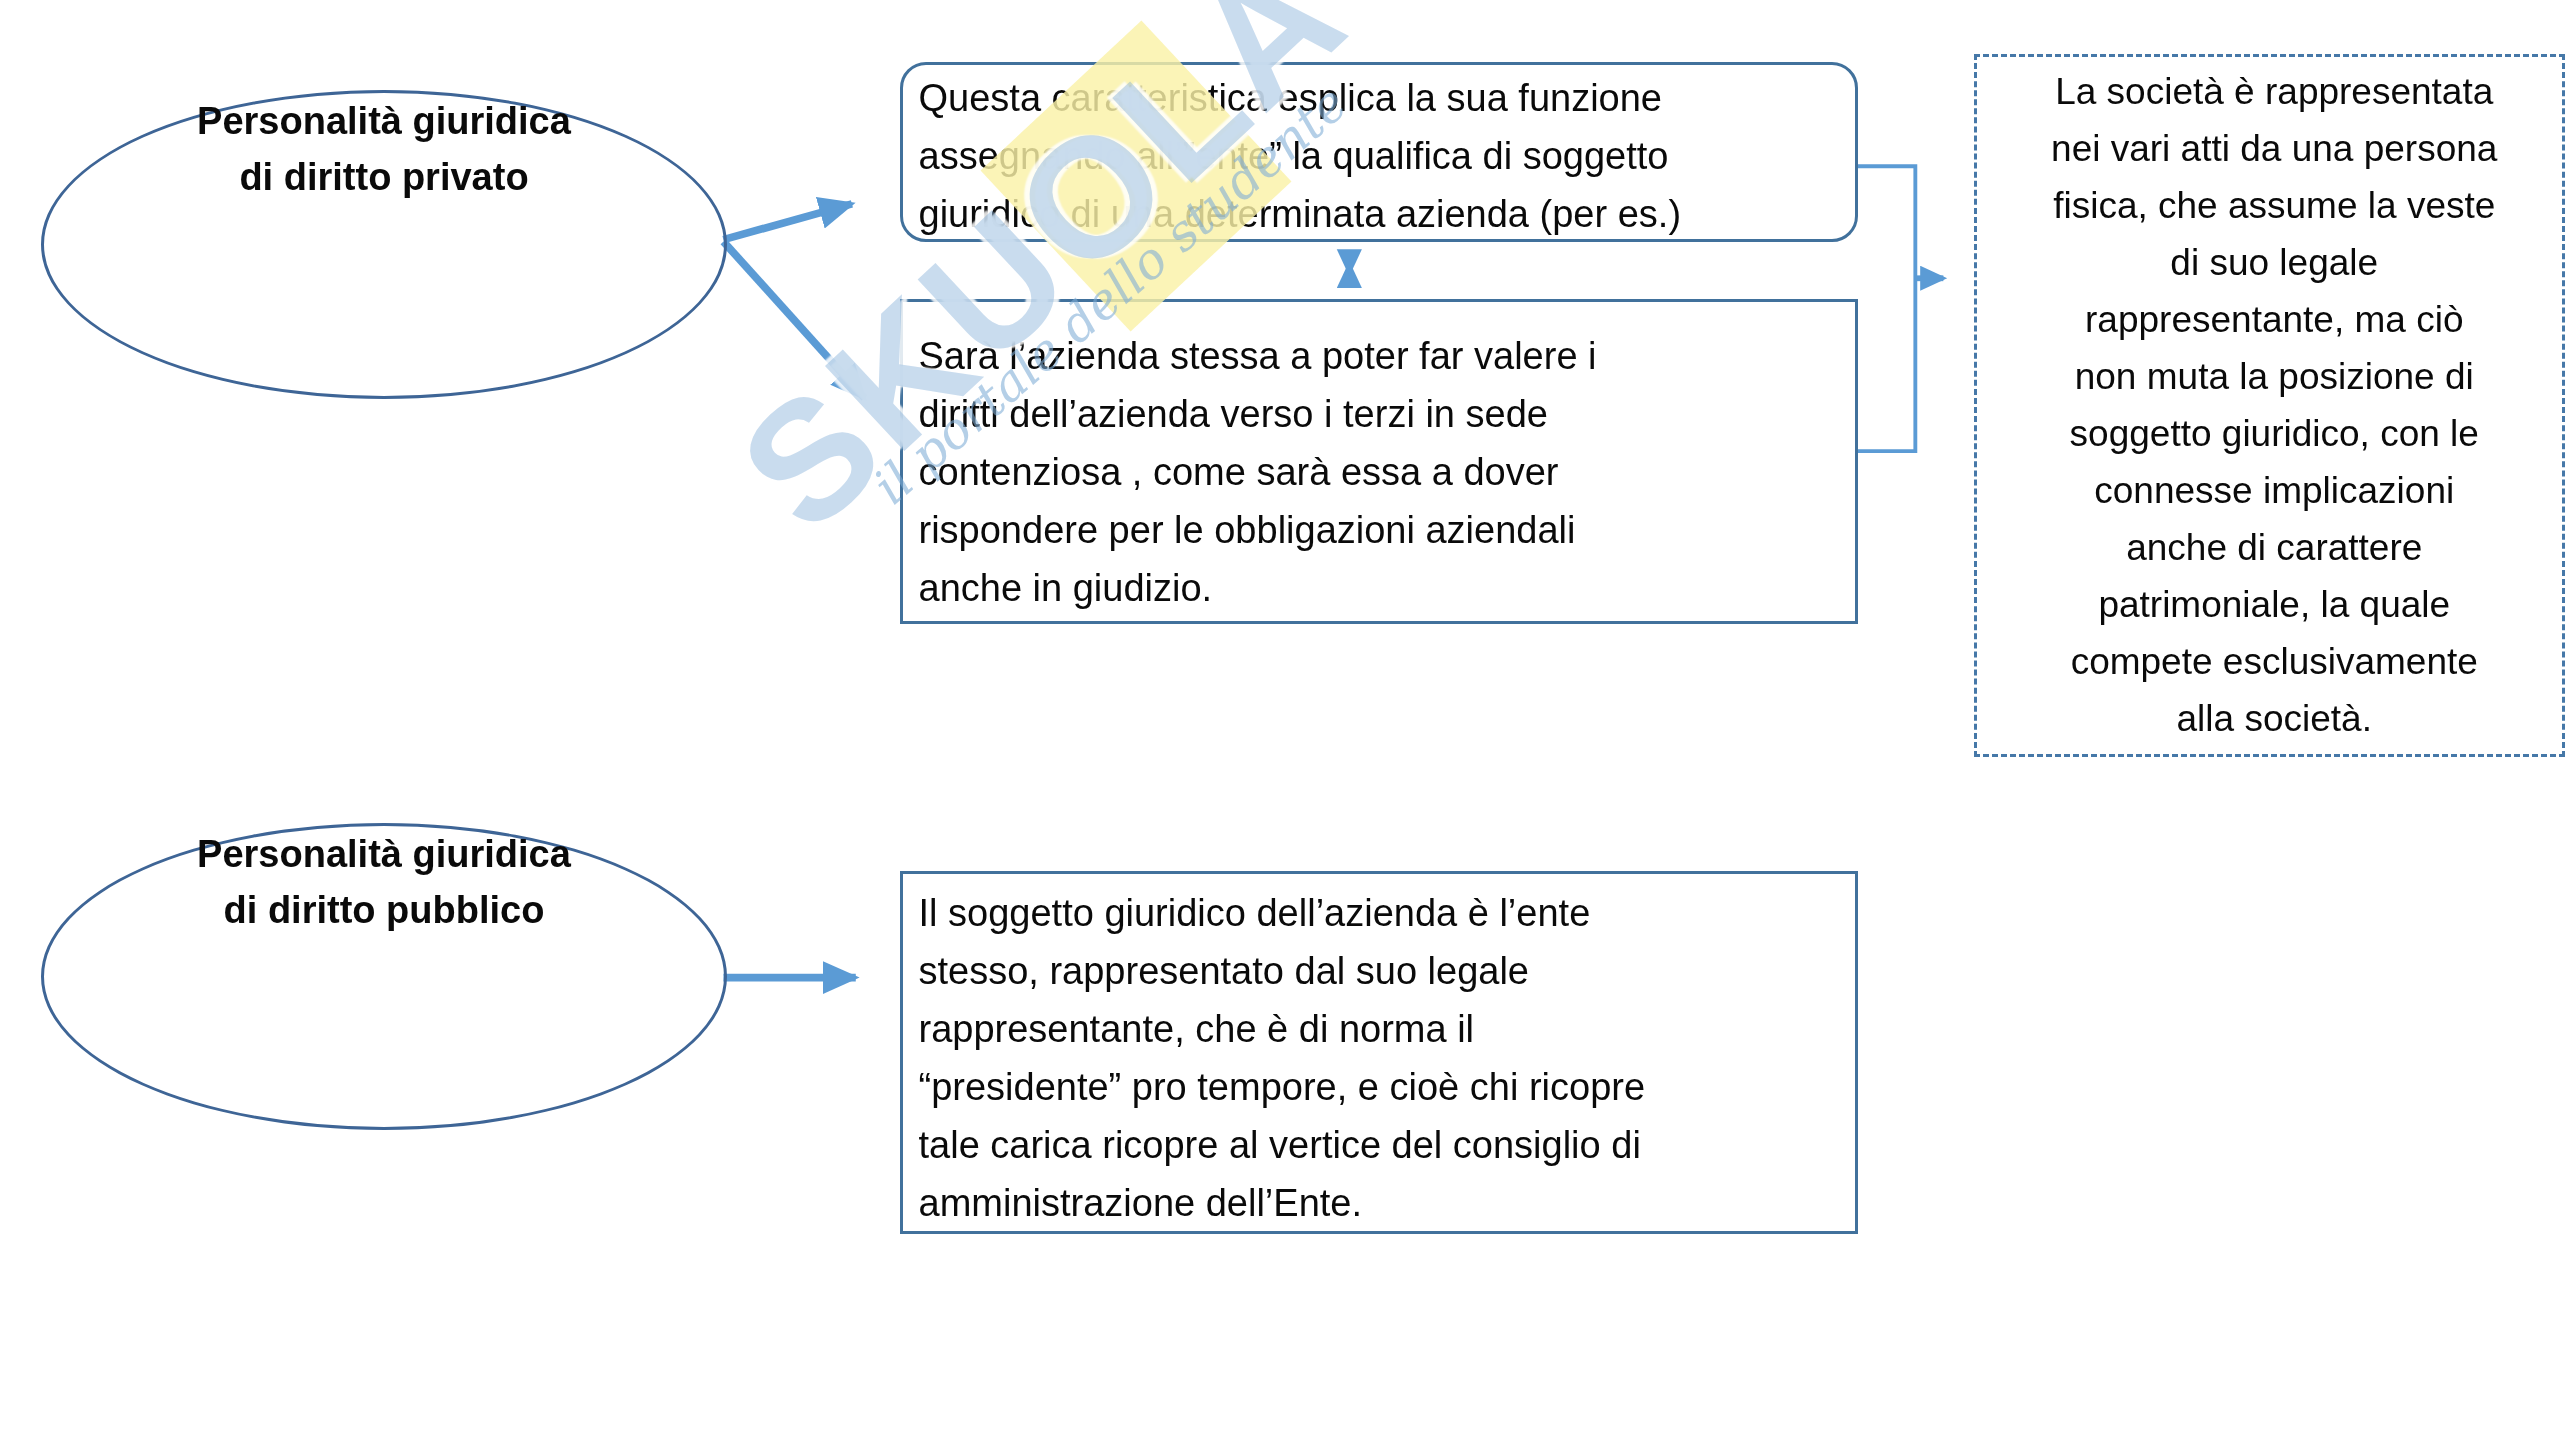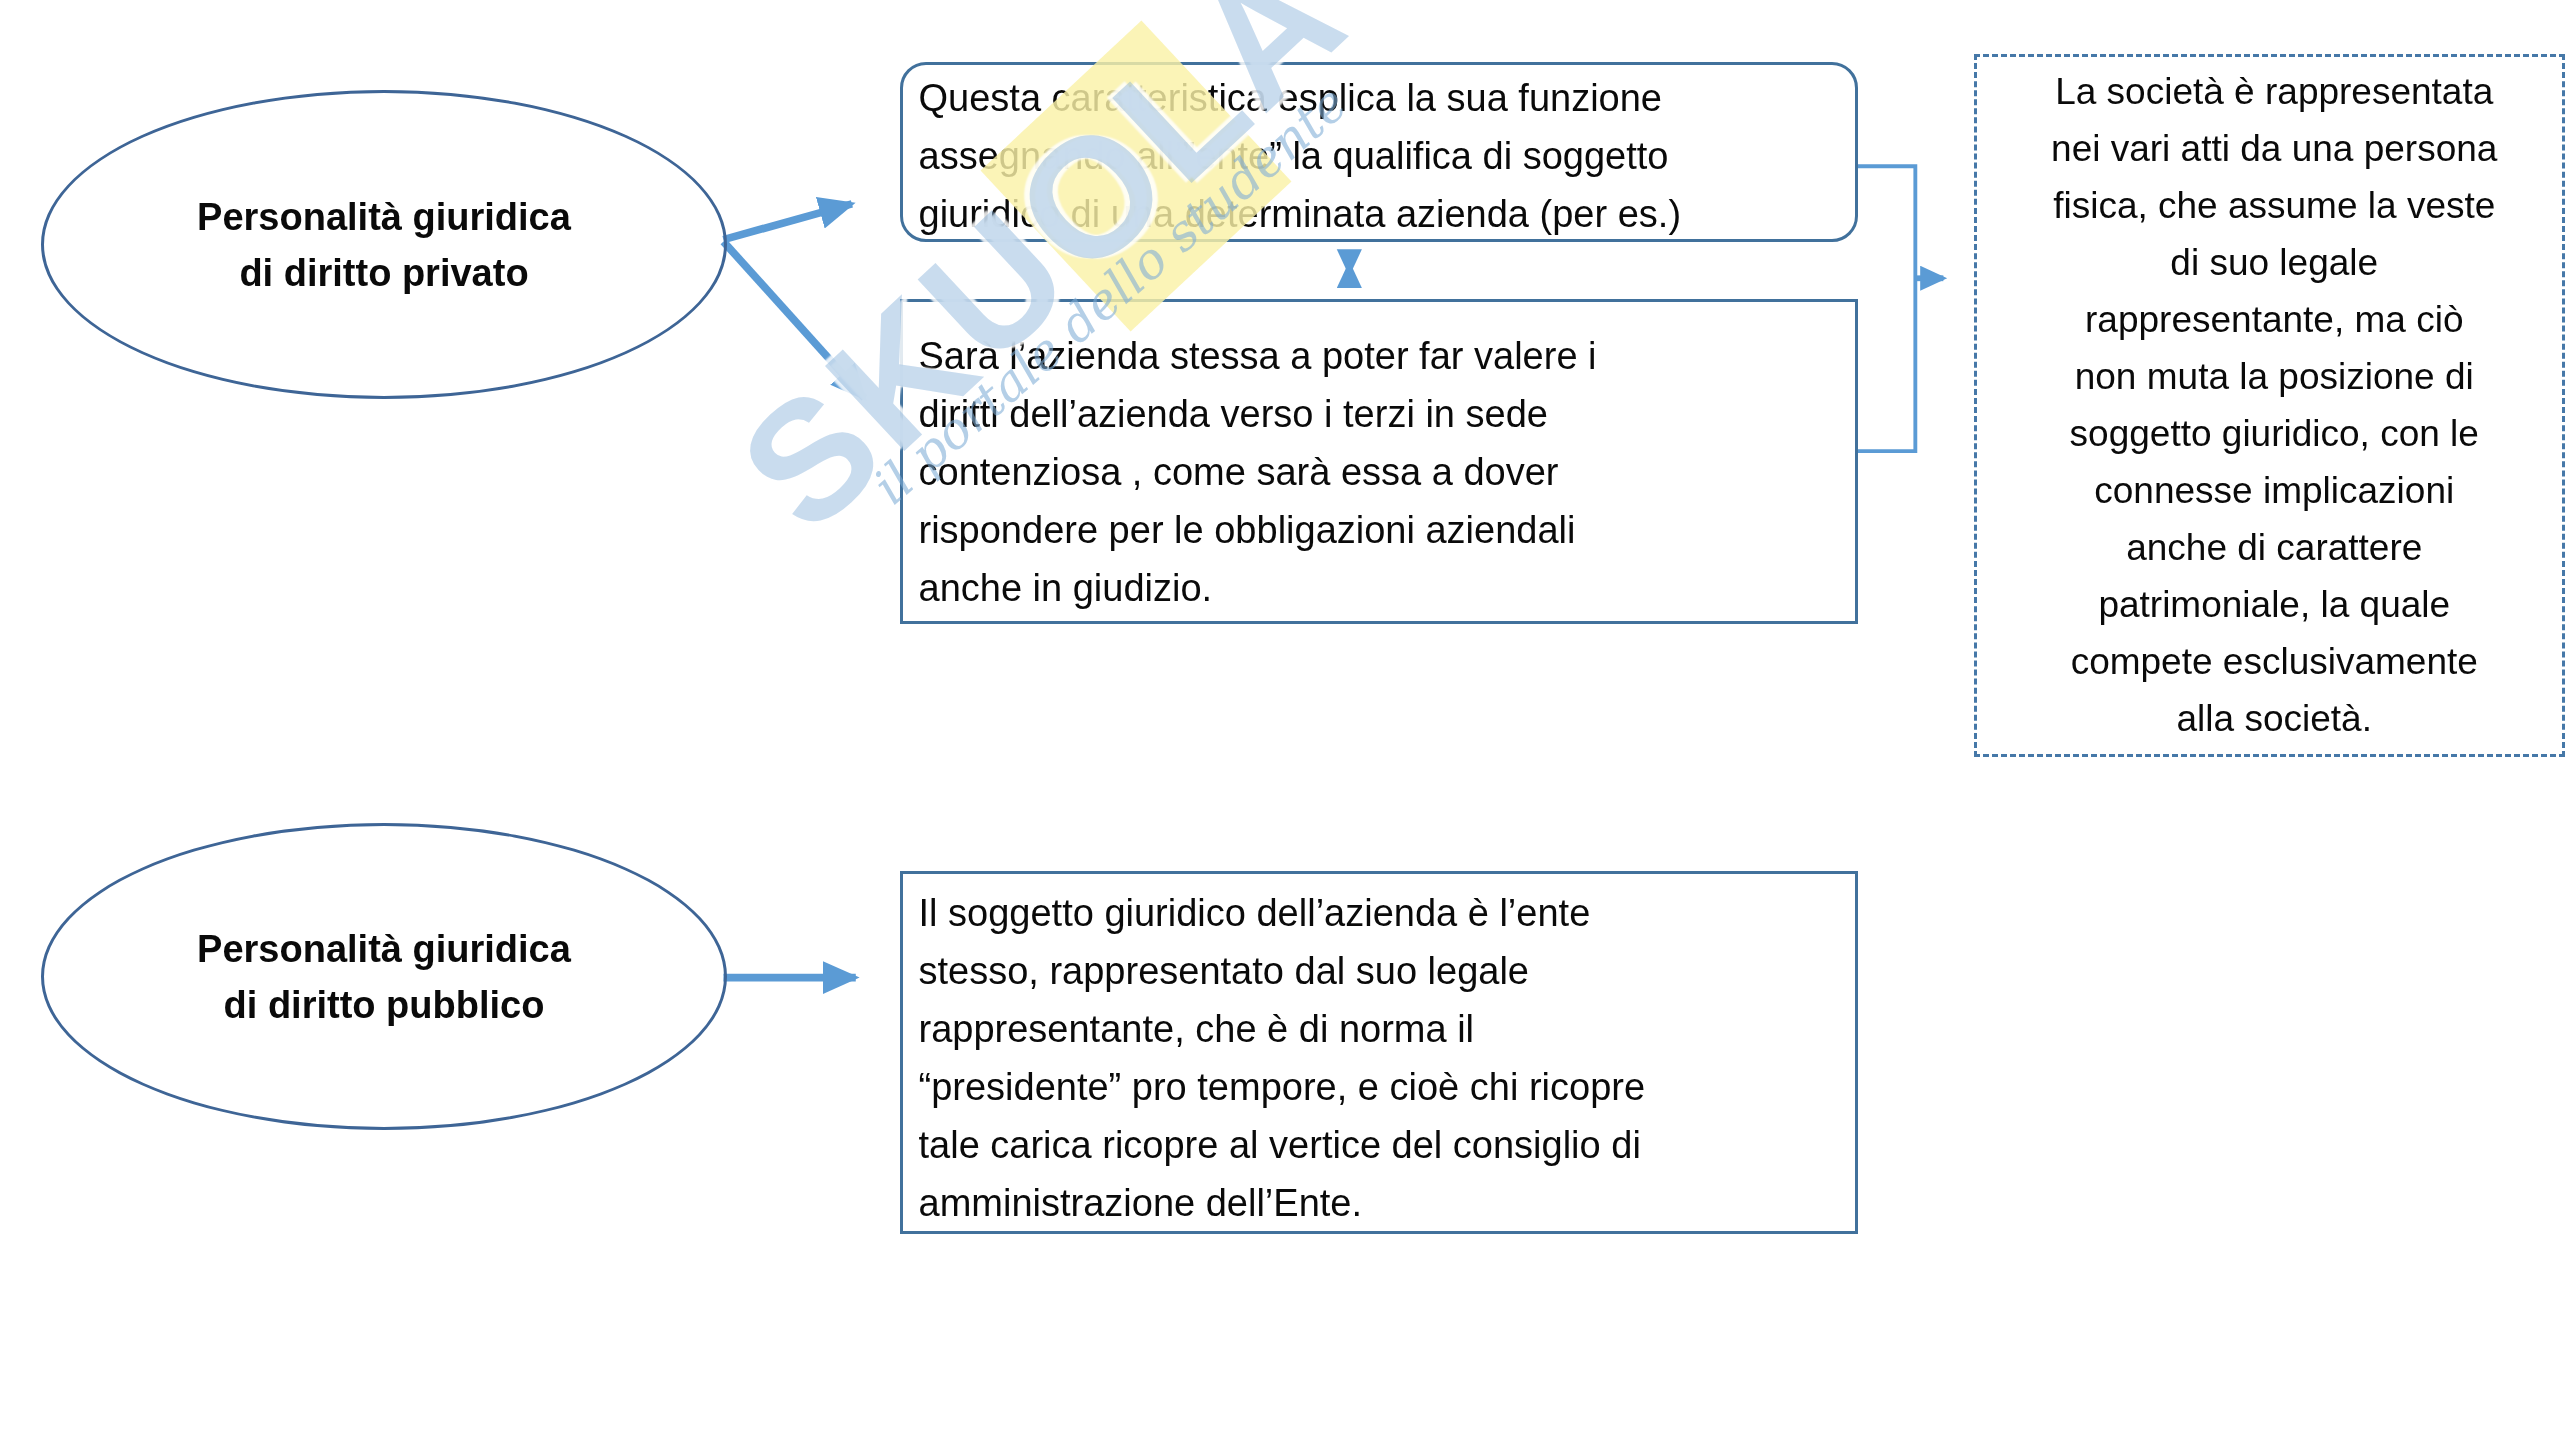--- a/index.html
+++ b/index.html
@@ -3,21 +3,21 @@
 <meta charset="utf-8">
 <style>
   html,body{margin:0;padding:0;background:#ffffff;}
   .canvas{
     position:relative;width:2576px;height:1449px;background:#ffffff;
     overflow:hidden;font-family:"Liberation Sans",sans-serif;color:#0a0a0a;
   }
   
   .ellipse{
     position:absolute;border:3.9px solid #3E6596;border-radius:50%;
-    display:flex;align-items:center;justify-content:center;text-align:center;
+    display:flex;justify-content:center;text-align:center;
     background:transparent;box-sizing:border-box;
   }
   .ellipse .label{
     font-weight:bold;font-size:38px;line-height:56px;white-space:pre-line;
   }
   #ellipse-private{left:41px;top:90px;width:686px;height:309px;}
   #ellipse-public{left:41px;top:823px;width:686px;height:307px;}
 
   .tbox{
     position:absolute;border:3.9px solid #41719C;background:#ffffff;

